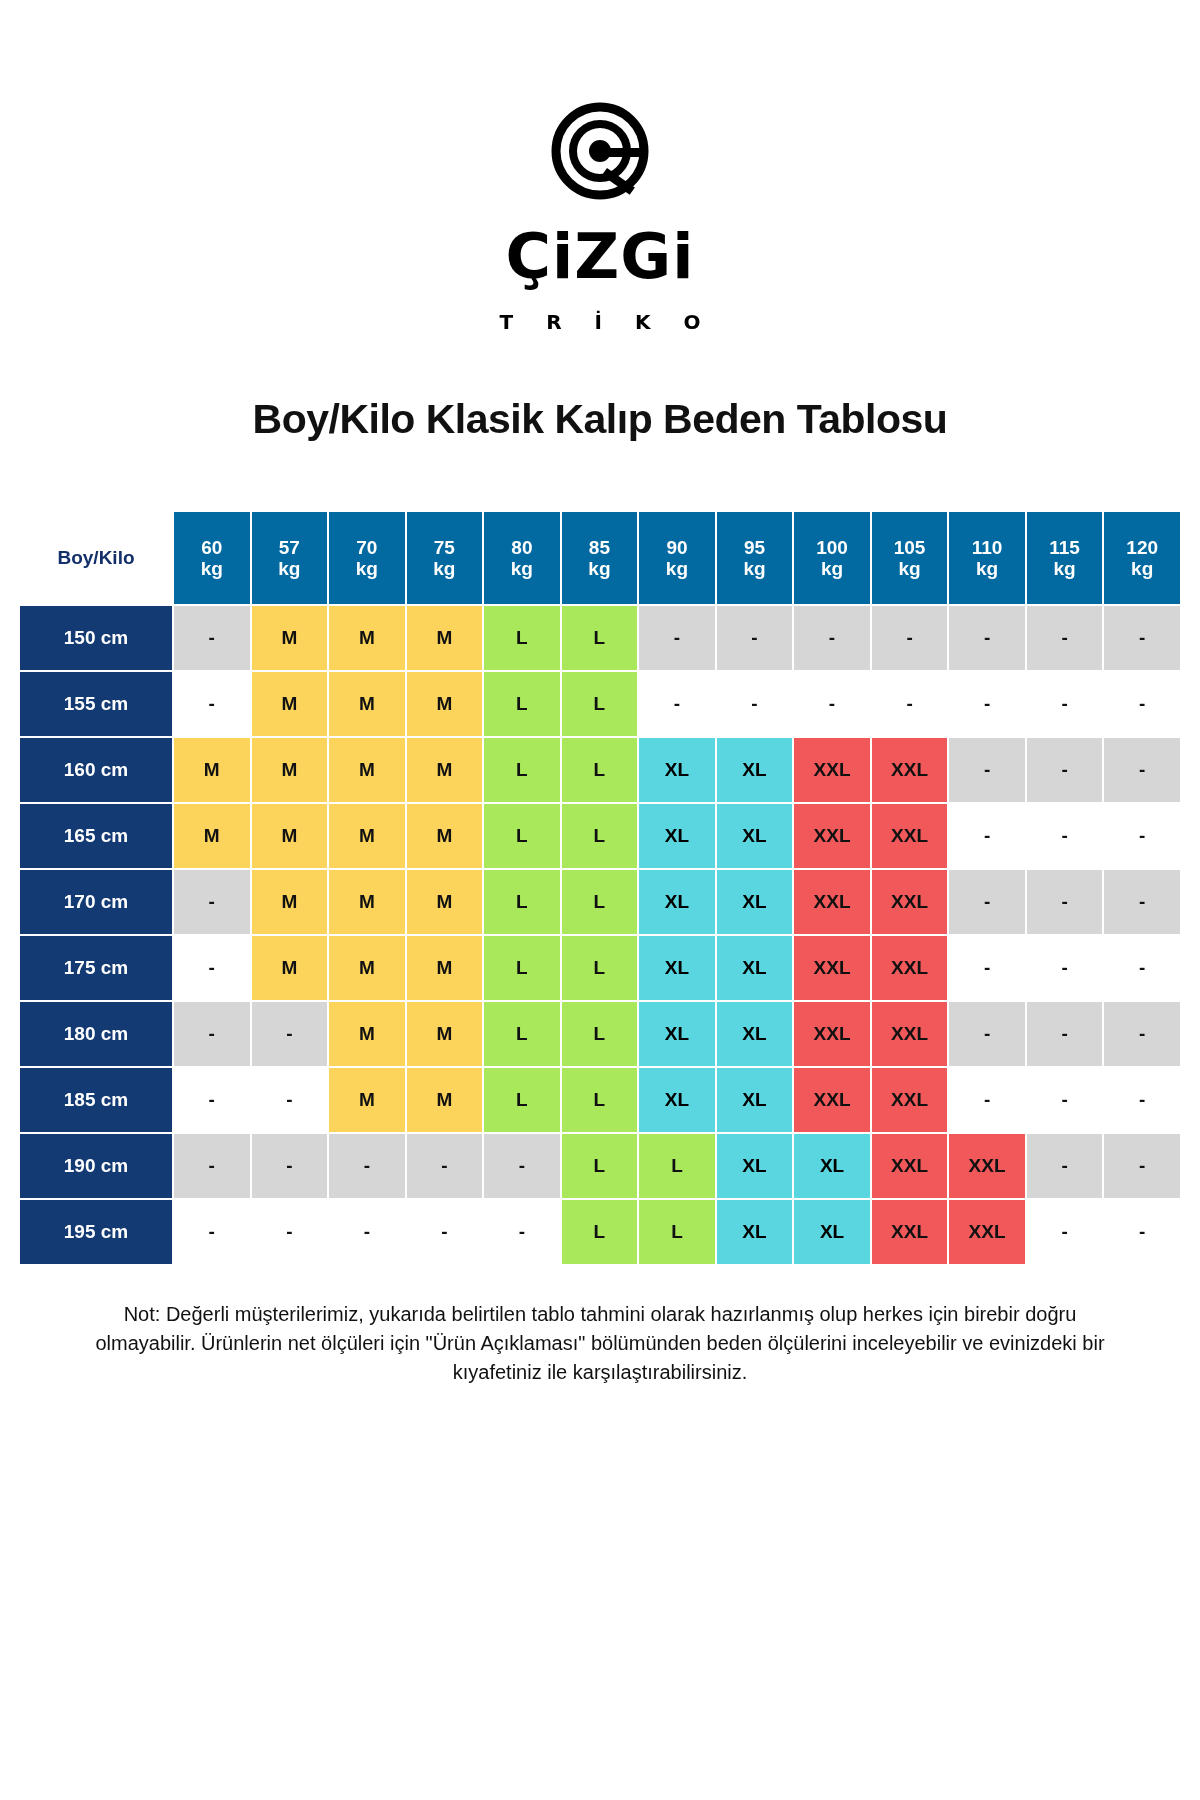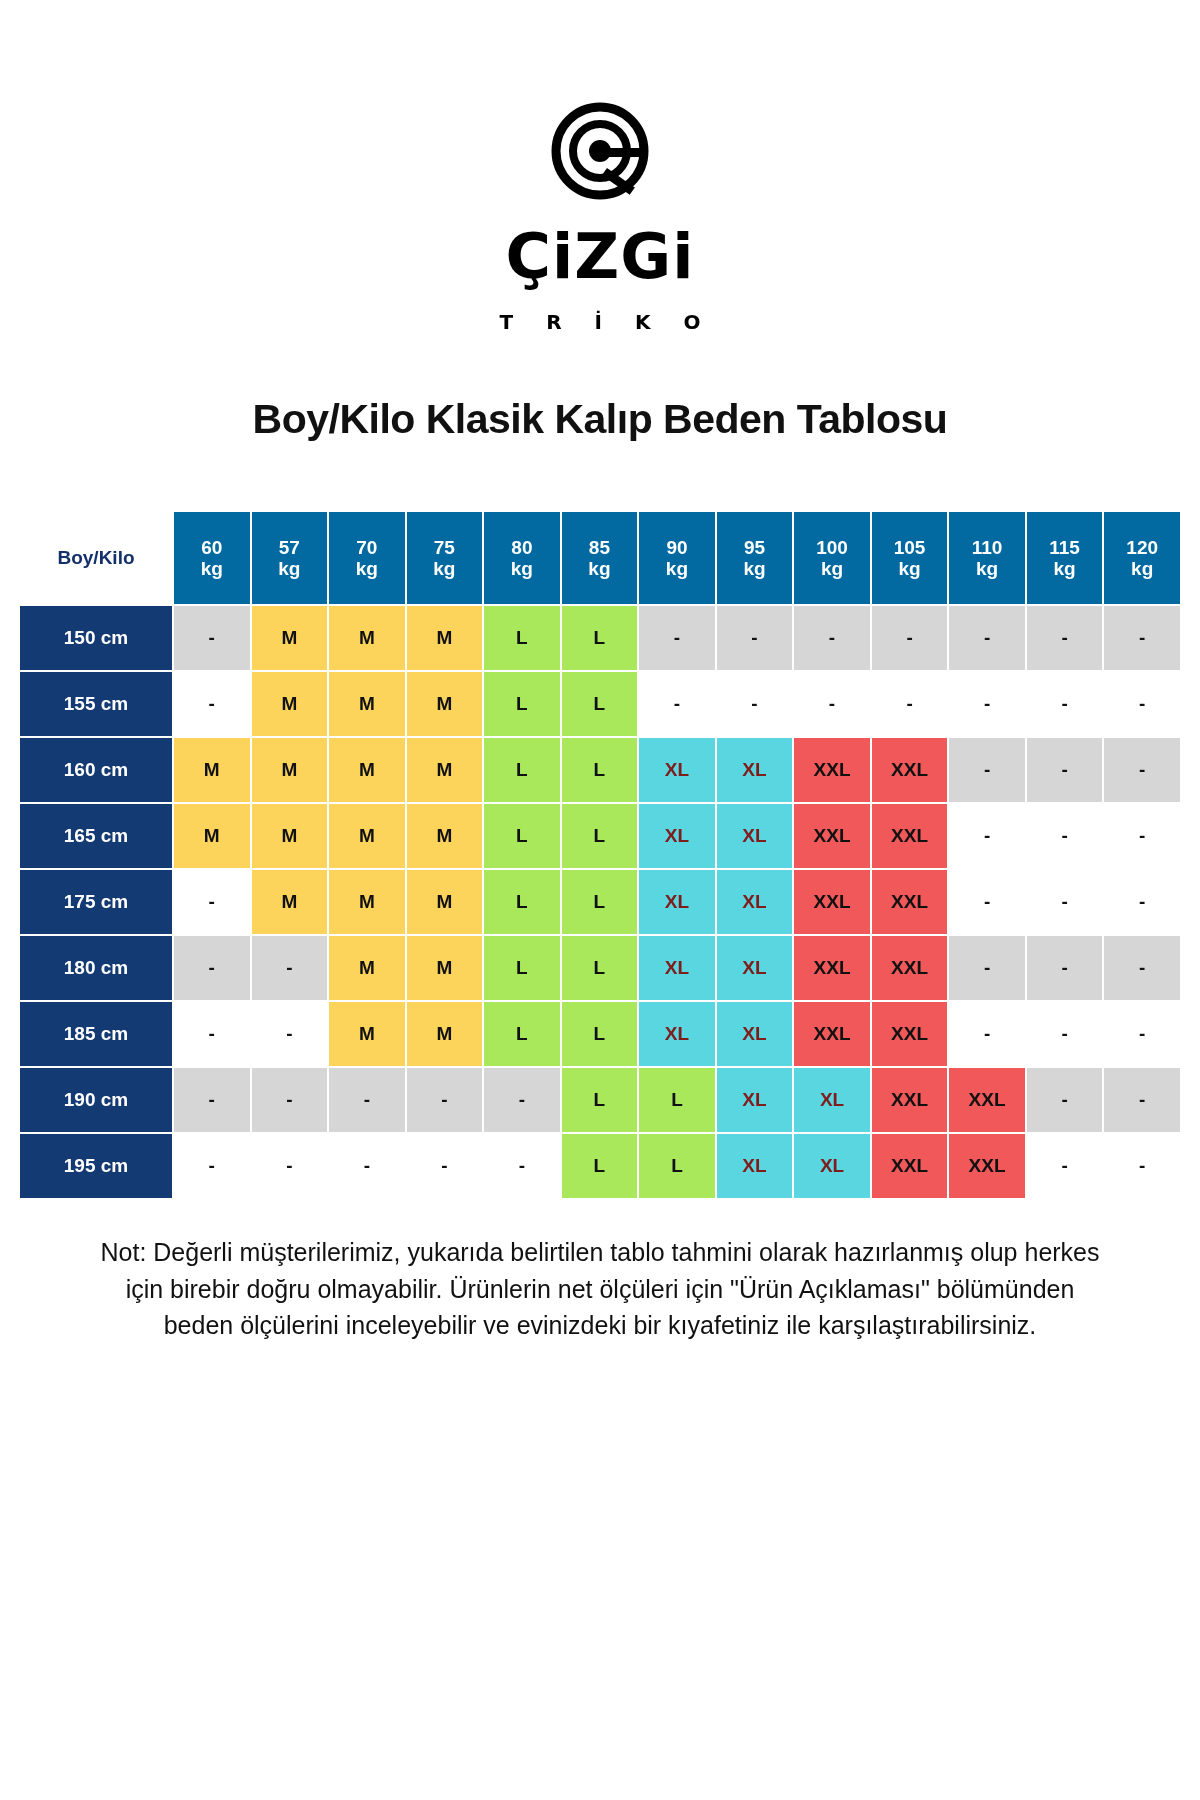--- a/index.html
+++ b/index.html
@@ -98,29 +98,29 @@
     background: #143a73;
     color: #ffffff;
     font-size: 19px;
     margin-left: 22px;
   }
   td.cell { font-size: 19px; }
   td.c-empty { background: #ffffff; color: #111; }
   td.c-grey  { background: #d6d6d6; color: #111; }
   td.c-m     { background: #fcd45c; color: #111; }
   td.c-l     { background: #a8e85a; color: #111; }
-  td.c-xl    { background: #5ad6e0; color: #7f1d1d; }
+  td.c-xl    { background: #5ad6e0; color: #000000; }
   td.c-xxl   { background: #f0585a; color: #111; }
 
   
   .note {
     margin-top: 34px;
     width: 1010px;
     text-align: center;
-    font-size: 25px;
+    font-size: 20px;
     line-height: 1.45;
     color: #111;
   }
 </style>
 </head>
 <body>
 
 <div class="page">
 
   <div class="logo-block">
@@ -260,20 +260,36 @@
             <td class="cell c-l">L</td>
             <td class="cell c-xl">XL</td>
             <td class="cell c-xl">XL</td>
             <td class="cell c-xxl">XXL</td>
             <td class="cell c-xxl">XXL</td>
             <td class="cell c-empty">-</td>
             <td class="cell c-empty">-</td>
             <td class="cell c-empty">-</td>
           </tr>
           <tr>
+            <th class="rowhead">170 cm</th>
+            <td class="cell c-grey">-</td>
+            <td class="cell c-m">M</td>
+            <td class="cell c-m">M</td>
+            <td class="cell c-m">M</td>
+            <td class="cell c-l">L</td>
+            <td class="cell c-l">L</td>
+            <td class="cell c-xl">XL</td>
+            <td class="cell c-xl">XL</td>
+            <td class="cell c-xxl">XXL</td>
+            <td class="cell c-xxl">XXL</td>
+            <td class="cell c-grey">-</td>
+            <td class="cell c-grey">-</td>
+            <td class="cell c-grey">-</td>
+          </tr>
+          <tr>
             <th class="rowhead">175 cm</th>
             <td class="cell c-empty">-</td>
             <td class="cell c-m">M</td>
             <td class="cell c-m">M</td>
             <td class="cell c-m">M</td>
             <td class="cell c-l">L</td>
             <td class="cell c-l">L</td>
             <td class="cell c-xl">XL</td>
             <td class="cell c-xl">XL</td>
             <td class="cell c-xxl">XXL</td>

